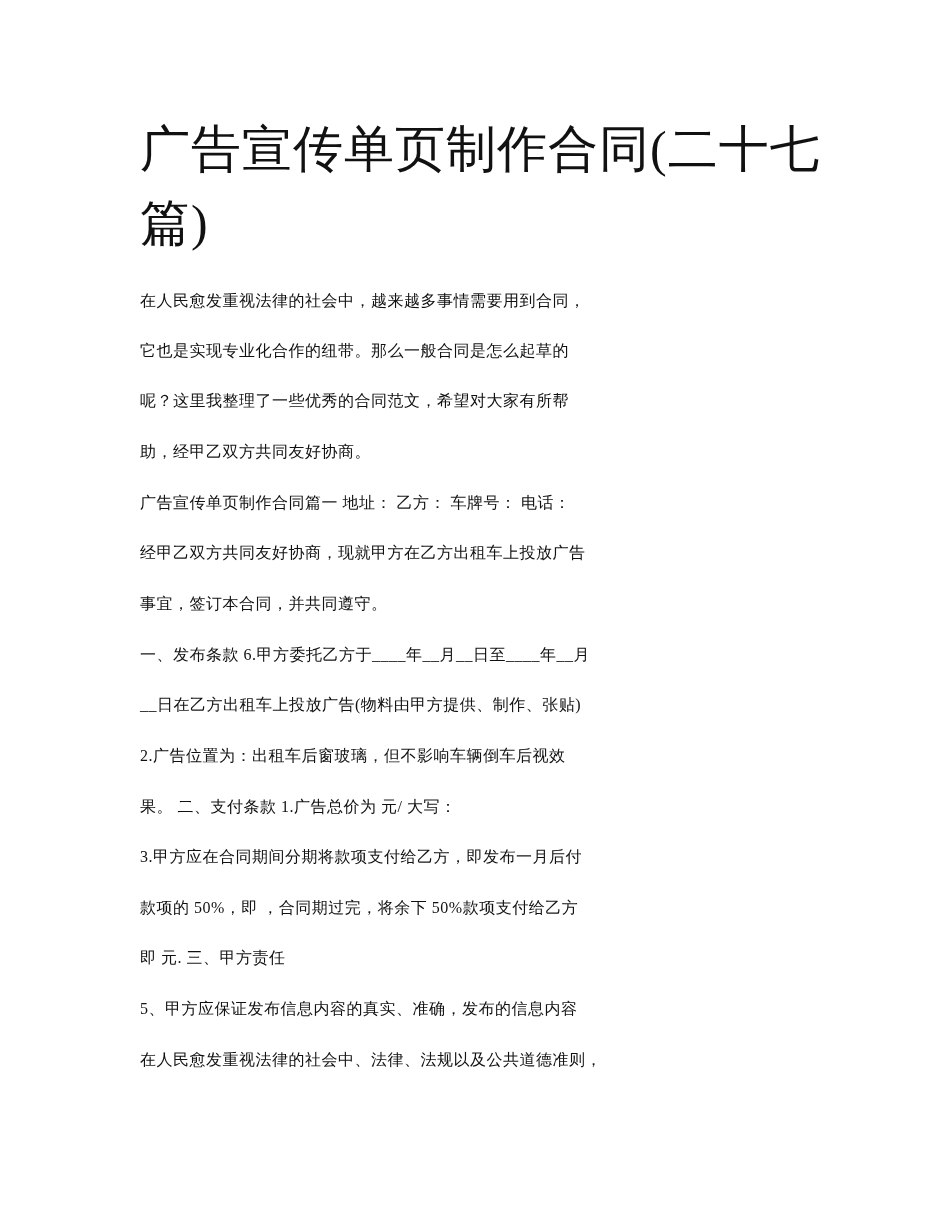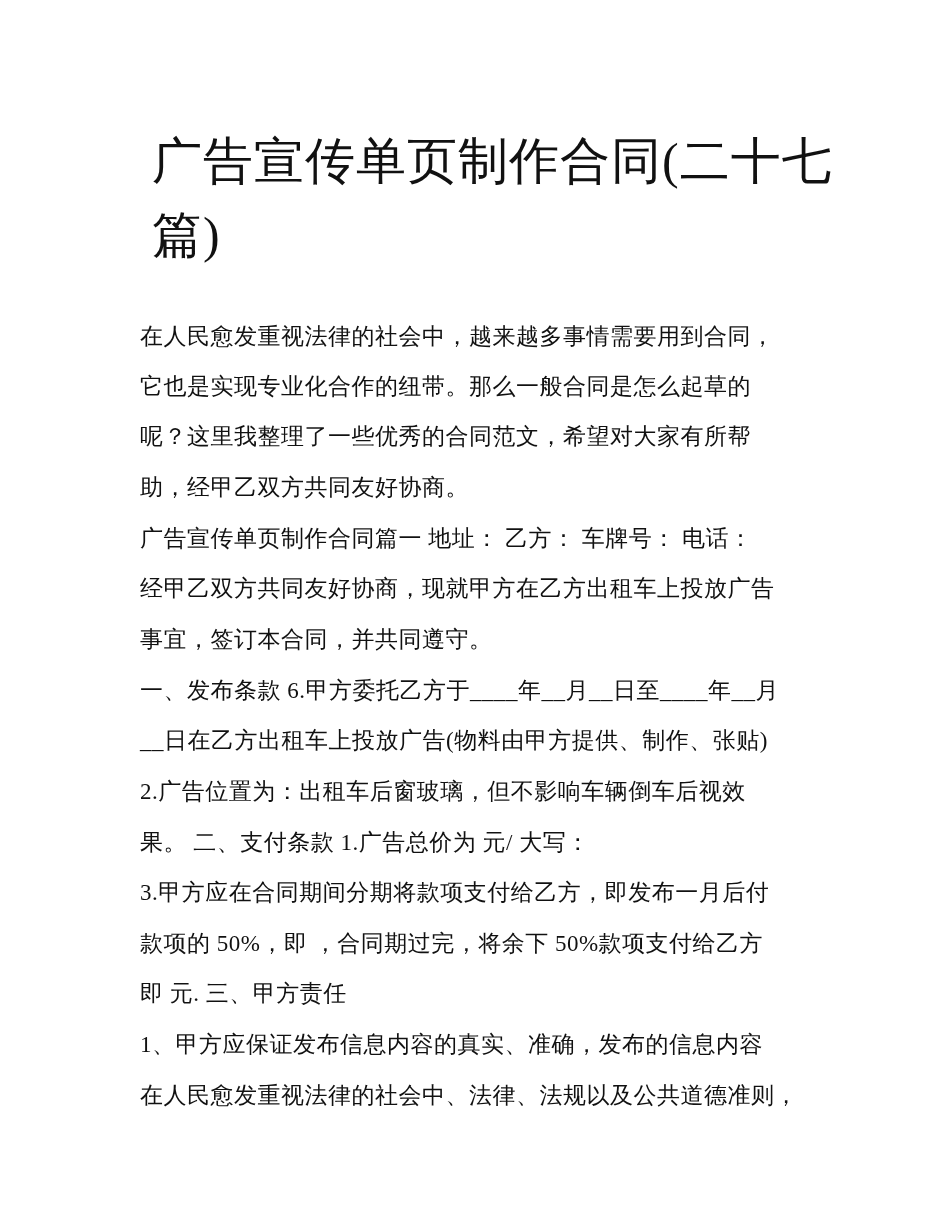--- a/index.html
+++ b/index.html
@@ -1,21 +1,21 @@
 <!DOCTYPE html>
 <html><head>
   <meta charset="utf-8">
   <style>
     html, body { margin: 0; padding: 0; background: #ffffff; }
     body { width: 950px; height: 1229px; position: relative; overflow: hidden;
       font-family: "Liberation Serif", "DejaVu Serif", serif; color: #111; }
     .title { position: absolute; left: 140px; top: 112px; width: 690px;
-      font-size: 50px; line-height: 74px; margin: 12px; font-weight: normal; letter-spacing: 1px; }
+      font-size: 50px; line-height: 74px; margin: 0; font-weight: normal; letter-spacing: 1px; }
     .line { position: absolute; left: 140px; white-space: nowrap;
-      font-size: 23px; line-height: 30px; letter-spacing: 0.5px; margin-top: 36px; }
+      font-size: 16px; line-height: 30px; letter-spacing: 0.5px; }
   </style>
 </head>
 <body>
 
 <h1 class="title">
   <span>广告宣传单页制作合同(二十七</span><br>
   <span>篇)</span>
 </h1>
 
 <div>
@@ -26,15 +26,15 @@
   <div class="line" style="top:488px">广告宣传单页制作合同篇一 地址： 乙方： 车牌号： 电话：</div>
   <div class="line" style="top:538px">经甲乙双方共同友好协商，现就甲方在乙方出租车上投放广告</div>
   <div class="line" style="top:589px">事宜，签订本合同，并共同遵守。</div>
   <div class="line" style="top:640px">一、发布条款 6.甲方委托乙方于____年__月__日至____年__月</div>
   <div class="line" style="top:690px">__日在乙方出租车上投放广告(物料由甲方提供、制作、张贴)</div>
   <div class="line" style="top:741px">2.广告位置为：出租车后窗玻璃，但不影响车辆倒车后视效</div>
   <div class="line" style="top:792px">果。 二、支付条款 1.广告总价为 元/ 大写：</div>
   <div class="line" style="top:842px">3.甲方应在合同期间分期将款项支付给乙方，即发布一月后付</div>
   <div class="line" style="top:893px">款项的 50%，即 ，合同期过完，将余下 50%款项支付给乙方</div>
   <div class="line" style="top:943px">即 元. 三、甲方责任</div>
-  <div class="line" style="top:994px">1、甲方应保证发布信息内容的真实、准确，发布的信息内容</div>
+  <div class="line" style="top:994px">5、甲方应保证发布信息内容的真实、准确，发布的信息内容</div>
   <div class="line" style="top:1045px">在人民愈发重视法律的社会中、法律、法规以及公共道德准则，</div>
 </div>
 
 </body></html>

